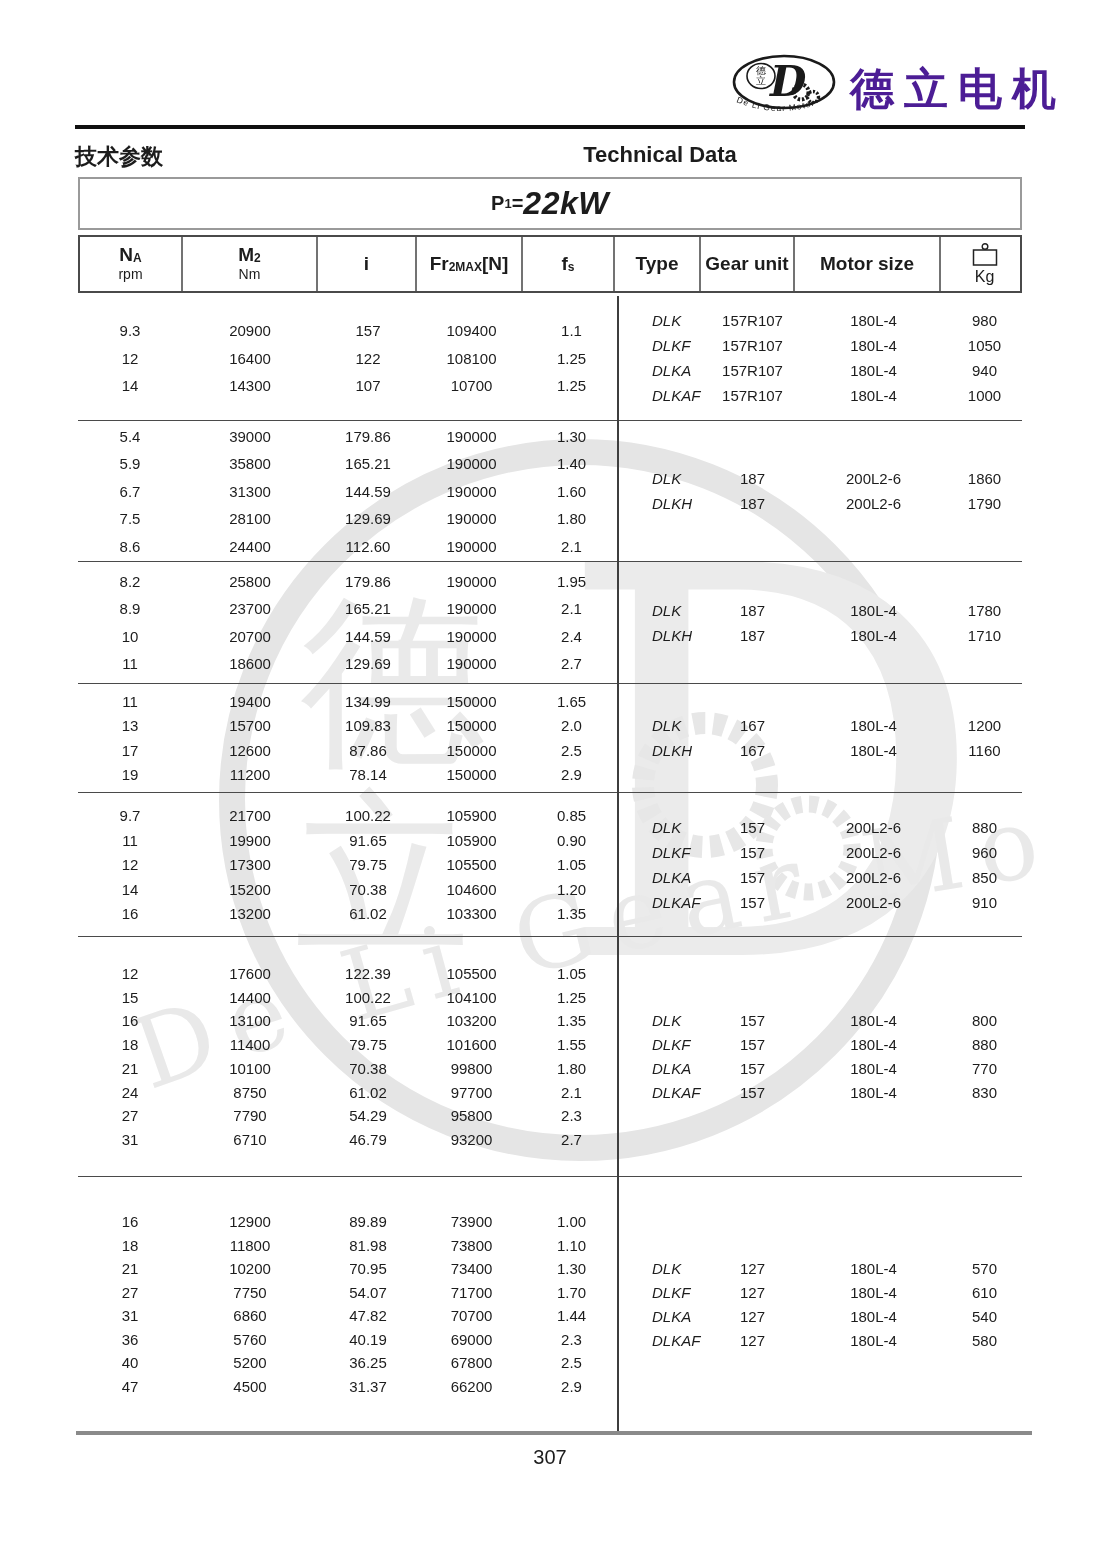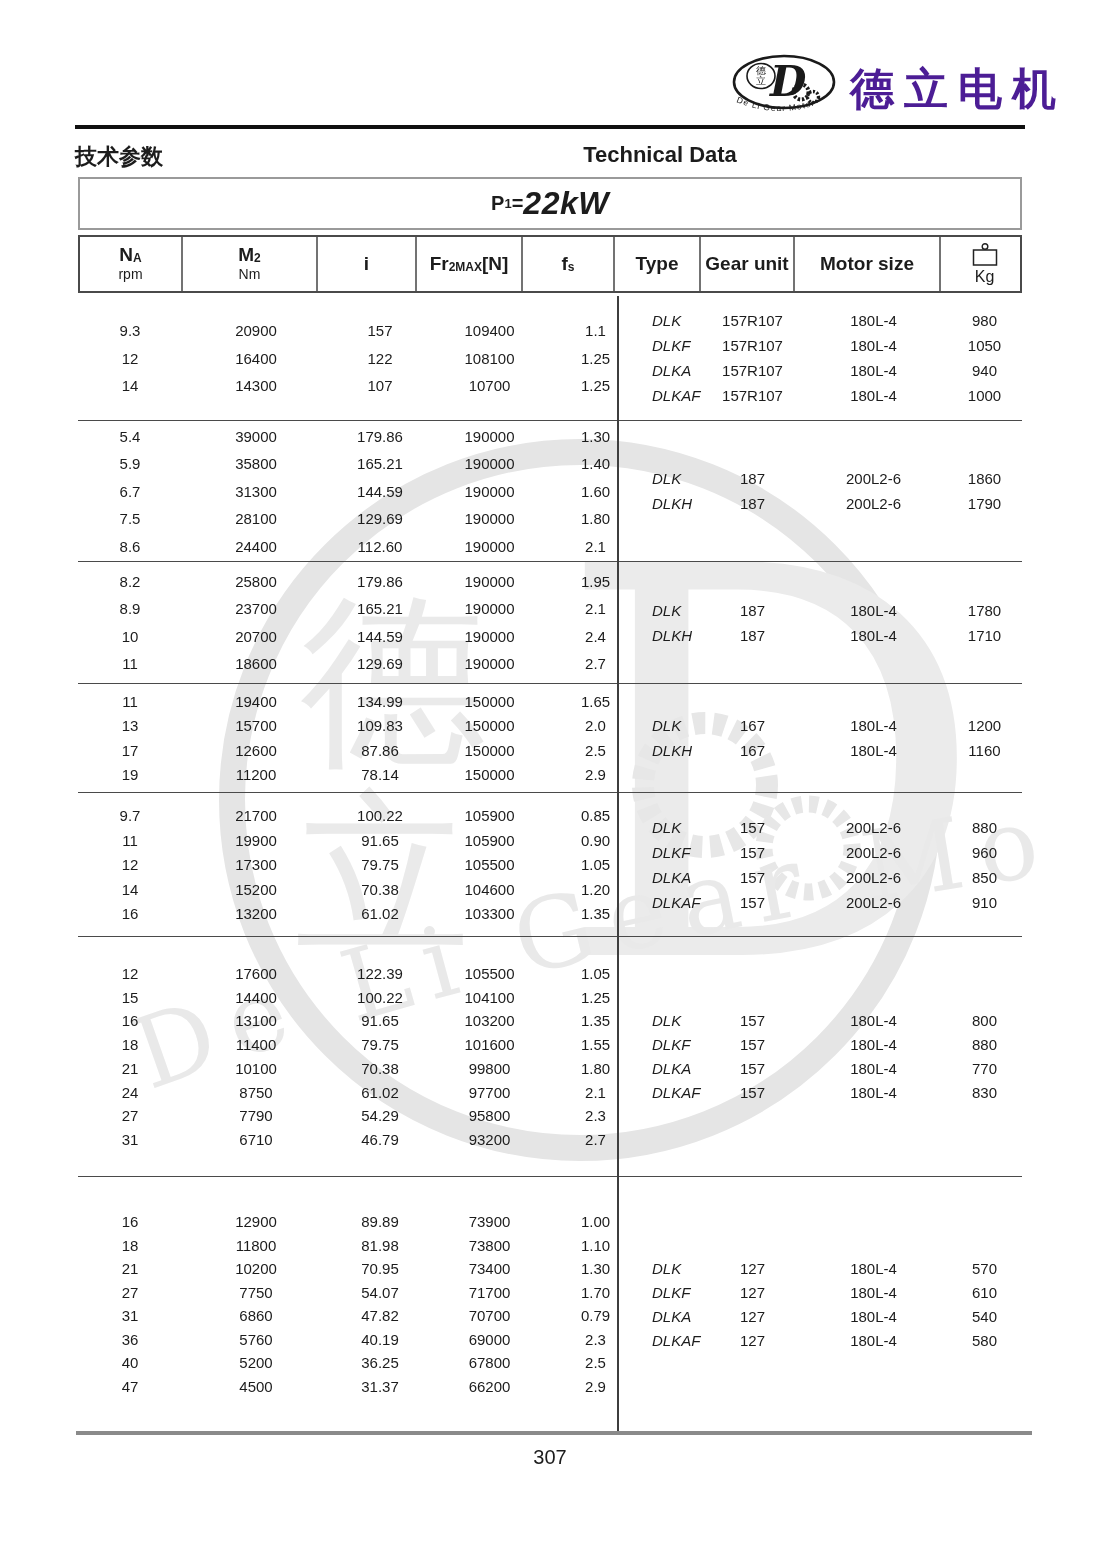--- a/index.html
+++ b/index.html
@@ -52,21 +52,21 @@
   
   .data-area{left:78px;top:296px;width:944px;height:1135px;z-index:1;}
   .vdivider{position:absolute;left:539px;top:0;bottom:0;width:2px;background:#3e3e3e;}
   .group{display:flex;border-bottom:1.5px solid #4a4a4a;box-sizing:border-box;}
   .group:last-child{border-bottom:none;}
   .g1{height:125px}.g2{height:141px}.g3{height:122px}.g4{height:109px}
   .g5{height:144px}.g6{height:240px}.g7{height:254px}
   .stack{display:flex;flex-direction:column;justify-content:center;}
   .left-stack{width:540px;}
   .right-stack{width:404px;}
-  .lrow{display:grid;grid-template-columns:104px 136px 100px 107px 93px;align-items:center;height:27.5px;gap:6px;}
+  .lrow{display:grid;grid-template-columns:104px 136px 100px 107px 93px;align-items:center;height:27.5px;}
   .g4 .lrow,.g5 .lrow{height:24.5px;}
   .g6 .lrow{height:23.8px;}
   .g7 .lrow{height:23.5px;}
   .rrow{display:grid;grid-template-columns:87px 95px 147px 75px;align-items:center;height:25px;}
   .g6 .rrow,.g7 .rrow{height:24px;}
   .lc,.rc{font-size:15px;text-align:center;white-space:nowrap;}
   .rc:first-child{text-align:left;padding-left:34px;font-style:italic;}
 
   
   .bottom-rule{left:76px;top:1431px;width:956px;height:3.5px;background:#8a8a8a;z-index:2;}
@@ -538,21 +538,21 @@
           <div class="lc">7750</div>
           <div class="lc">54.07</div>
           <div class="lc">71700</div>
           <div class="lc">1.70</div>
         </div>
         <div class="lrow">
           <div class="lc">31</div>
           <div class="lc">6860</div>
           <div class="lc">47.82</div>
           <div class="lc">70700</div>
-          <div class="lc">0.79</div>
+          <div class="lc">1.44</div>
         </div>
         <div class="lrow">
           <div class="lc">36</div>
           <div class="lc">5760</div>
           <div class="lc">40.19</div>
           <div class="lc">69000</div>
           <div class="lc">2.3</div>
         </div>
         <div class="lrow">
           <div class="lc">40</div>

